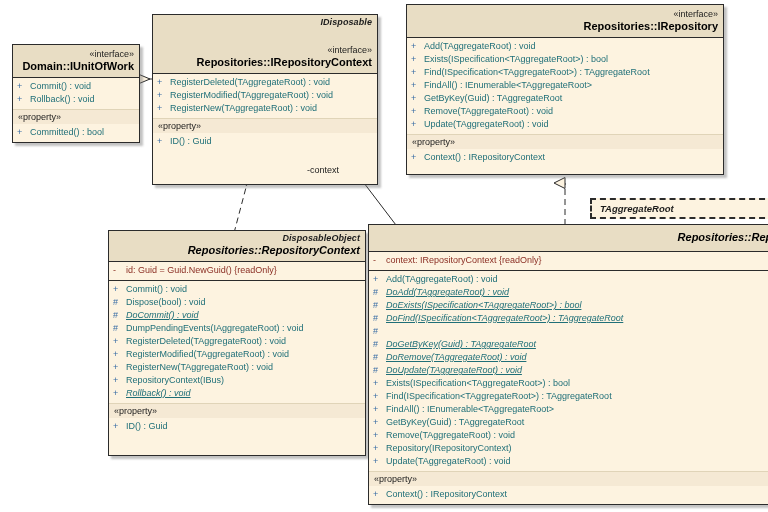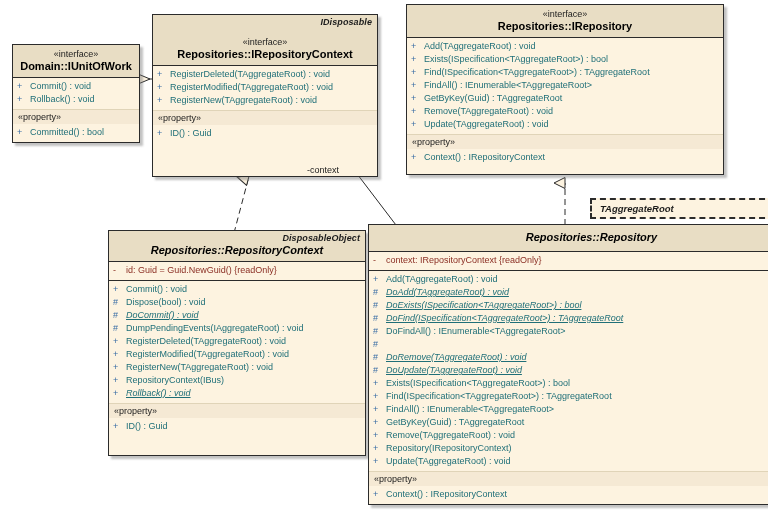--- a/index.html
+++ b/index.html
@@ -22,21 +22,21 @@
     box-sizing: border-box;
     border: 1px solid #2b2b2b;
     background: #fdf3e0;
     box-shadow: 3px 3px 2px rgba(120,120,120,0.45);
     z-index: 5;
   }
   .uml-header {
     background: #e8ddc4;
     border-bottom: 1px solid #2b2b2b;
     padding: 3px 5px 4px 5px;
-    text-align: center;
+    text-align: right;
     position: relative;
   }
   .parent-tag {
     position: absolute;
     top: 2px; right: 5px;
     font-style: italic;
     font-weight: bold;
     font-size: 9px;
     color: #1c1c1c;
     letter-spacing: .1px;
@@ -179,21 +179,21 @@
     <div class="prop-bar">«property»</div>
     <div style="padding:2px 0 3px 0;">
       <div class="member">
         <span class="vis">+</span>
         <span class="mtext">Committed() : bool</span>
       </div>
     </div>
   </div>
 
   <div class="uml-class" style="left:152px; top:14px; width:226px;">
-    <div class="uml-header" style="padding-top:10px;">
+    <div class="uml-header" style="padding-top:18px;">
       <div class="parent-tag">IDisposable</div>
       <div class="spacer-row"></div>
       <div class="stereotype">«interface»</div>
       <div class="cls-name">Repositories::IRepositoryContext</div>
     </div>
     <div class="compartment first">
       <div class="member">
         <span class="vis">+</span>
         <span class="mtext">RegisterDeleted(TAggregateRoot) : void</span>
       </div>
@@ -344,24 +344,24 @@
       <div class="member">
         <span class="vis">#</span>
         <span class="mtext ital">DoExists(ISpecification&lt;TAggregateRoot&gt;) : bool</span>
       </div>
       <div class="member">
         <span class="vis">#</span>
         <span class="mtext ital">DoFind(ISpecification&lt;TAggregateRoot&gt;) : TAggregateRoot</span>
       </div>
       <div class="member">
         <span class="vis">#</span>
-        <span class="mtext">DoFindAll() : IEnumerable&lt;TAggregateRoot&gt;</span>
-      </div>
-      <div class="member">
-        <span class="vis">#</span>
+      </div>
+      <div class="member">
+        <span class="vis">#</span>
+        <span class="mtext ital">DoGetByKey(Guid) : TAggregateRoot</span>
       </div>
       <div class="member">
         <span class="vis">#</span>
         <span class="mtext ital">DoRemove(TAggregateRoot) : void</span>
       </div>
       <div class="member">
         <span class="vis">#</span>
         <span class="mtext ital">DoUpdate(TAggregateRoot) : void</span>
       </div>
       <div class="member">

